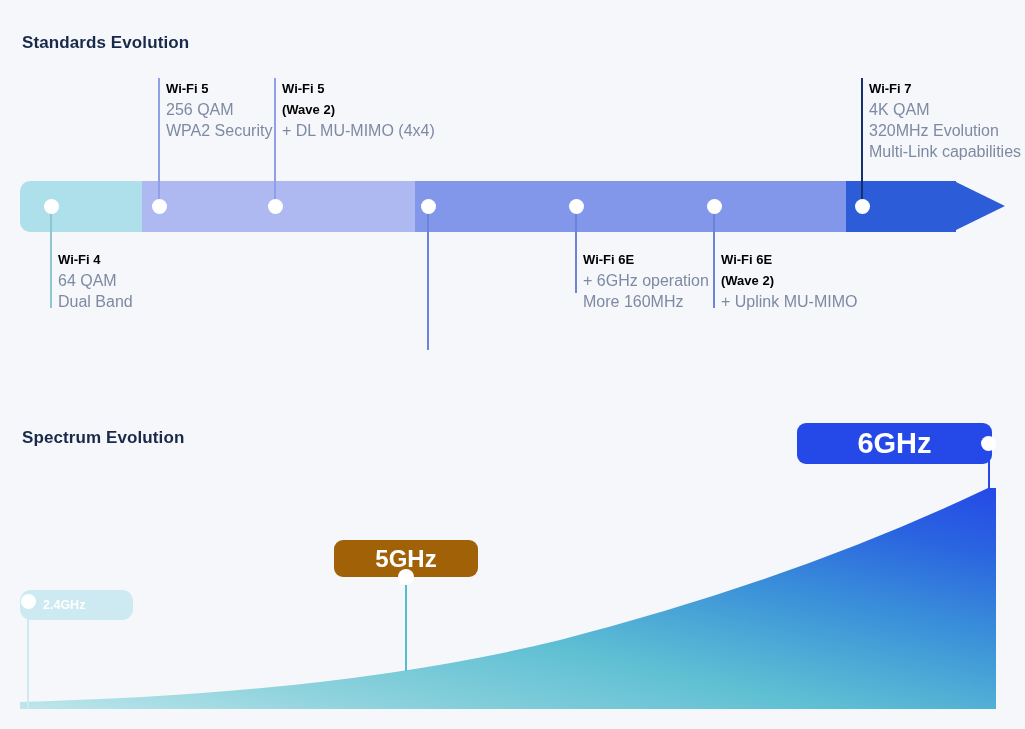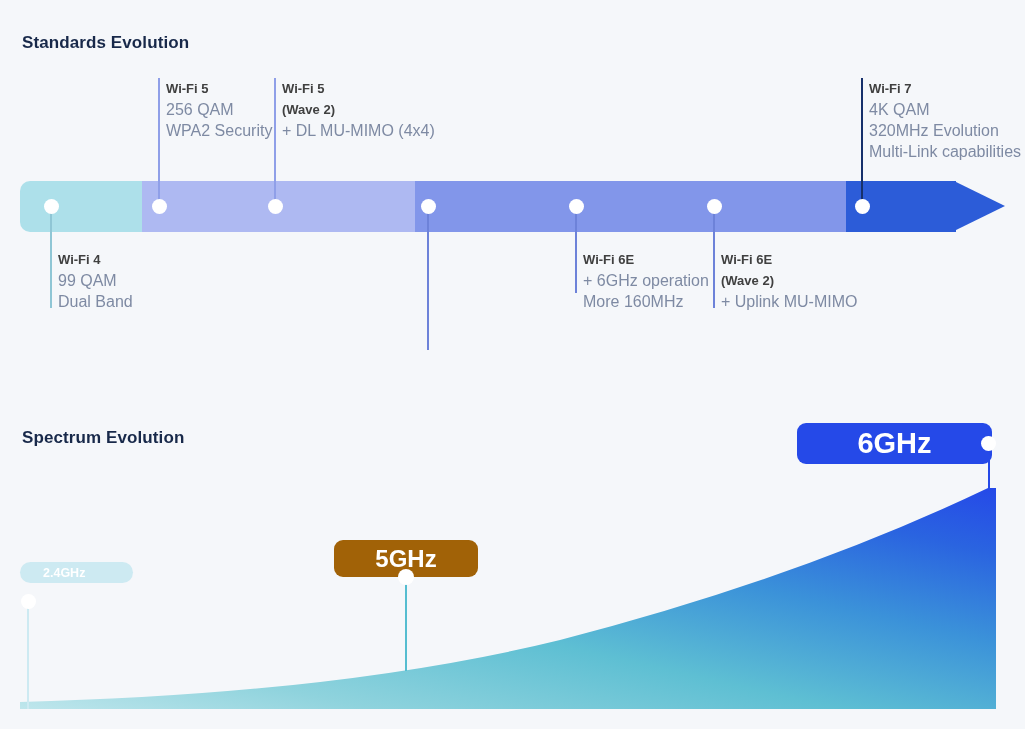--- a/index.html
+++ b/index.html
@@ -65,21 +65,21 @@
   }
 
   
   .callout{
     position:absolute;
     z-index:5;
   }
   .callout .c-title{
     font-size:13px;
     font-weight:bold;
-    color:#404040;
+    color:#000000;
     line-height:21px;
     white-space:nowrap;
   }
   .callout .c-line{
     font-size:16px;
     color:#7e8aa3;
     line-height:21px;
     white-space:nowrap;
   }
   .callout.above{ }
@@ -90,21 +90,21 @@
     position:absolute;
     display:flex;
     align-items:center;
     border-radius:9px;
     color:#ffffff;
     font-weight:bold;
     box-sizing:border-box;
     z-index:8;
   }
   #badge-24{
-    left:20px;top:562px;width:113px;height:21px;
+    left:20px;top:590px;width:113px;height:30px;
     background:#cdeaf2;
     font-size:12.5px;
     padding-left:23px;
     border-radius:11px;
   }
   #badge-24 .badge-label{color:#ffffff;}
   #badge-5{
     left:334px;top:540px;width:144px;height:37px;
     background:#a16207;
     font-size:24px;
@@ -148,21 +148,21 @@
       <div class="seg seg-2"></div>
       <div class="seg seg-3"></div>
       <div class="seg seg-4"></div>
       <div class="seg seg-arrow"></div>
     </div>
 
     <div class="stem" style="left:50px;top:213px;height:95px;background:#8fc6d5;"></div>
     <div class="node" style="left:44px;"></div>
     <div class="callout below" style="left:58px;top:249px;">
       <div class="c-title">Wi-Fi 4</div>
-      <div class="c-line">99 QAM</div>
+      <div class="c-line">64 QAM</div>
       <div class="c-line">Dual Band</div>
     </div>
 
     <div class="stem" style="left:158px;top:78px;height:128px;background:#8f9fe8;"></div>
     <div class="node" style="left:152px;"></div>
     <div class="callout above" style="left:166px;top:78px;">
       <div class="c-title">Wi-Fi 5</div>
       <div class="c-line">256 QAM</div>
       <div class="c-line">WPA2 Security</div>
     </div>

